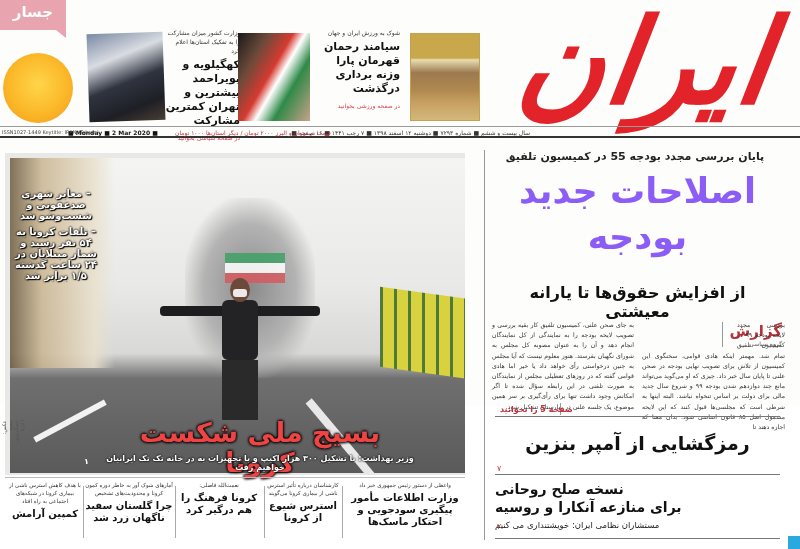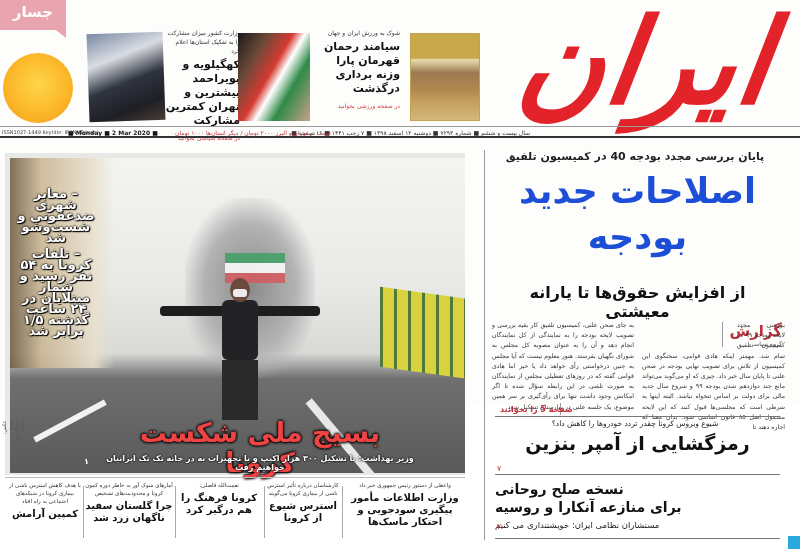--- a/index.html
+++ b/index.html
@@ -54,21 +54,21 @@
   .photo .rider .body { position: absolute; left: 62px; top: 22px; width: 36px; height: 60px; background: #232326; border-radius: 6px; }
   .photo .rider .head { position: absolute; left: 70px; top: 0; width: 20px; height: 24px; background: #6b4a3b; border-radius: 50%; }
   .photo .rider .mask { position: absolute; left: 73px; top: 11px; width: 14px; height: 8px; background: #eaeaea; border-radius: 3px; }
   .photo .rider .bike { position: absolute; left: 62px; top: 82px; width: 36px; height: 60px; background: #2a2a2a; }
   .photo .rail { position: absolute; left: 370px; top: 135px; width: 90px; height: 80px;
                  background: repeating-linear-gradient(90deg,#4f7a38 0 3px,#d7d23d 3px 14px); transform: skewY(8deg); }
   .photo .road-line { position: absolute; left: 20px; top: 260px; width: 80px; height: 6px; background: #f2f2f2; transform: rotate(-28deg); }
   .photo .road-line2 { position: absolute; left: 330px; top: 230px; width: 8px; height: 110px; background: #e8e8e8; transform: rotate(-40deg); }
 
   .photo-bullets { position: absolute; left: 15px; top: 188px; width: 82px; direction: rtl; text-align: center; }
-  .photo-bullets p { font-size: 13px; font-weight: bold; color: #fff; line-height: 11px; margin-bottom: 5px;
+  .photo-bullets p { font-size: 10px; font-weight: bold; color: #fff; line-height: 11px; margin-bottom: 5px;
                      text-shadow: 0 0 2px #000, 0 0 2px #000, 1px 1px 1px #000; }
   .photo-credit { position: absolute; left: 1px; top: 420px; font-size: 5px; color: #555; writing-mode: vertical-rl; transform: rotate(180deg); }
 
   .photo-headline { position: absolute; left: 110px; top: 418px; width: 300px; text-align: center;
                     font-size: 27px; font-weight: bold; color: #ef4444; line-height: 30px;
                     text-shadow: 0 0 3px #000, 0 0 3px #000, 0 0 3px #000; direction: rtl; }
   .photo-sub { position: absolute; left: 95px; top: 454px; width: 330px; text-align: center; font-size: 8px; font-weight: bold;
                color: #fff; text-shadow: 0 0 2px #000, 0 0 2px #000; direction: rtl; }
   .page-num-1 { position: absolute; left: 84px; top: 457px; font-size: 8px; color: #fff; font-weight: bold; }
 
@@ -85,21 +85,21 @@
   .b5 { left: 2px; width: 76px; }
 
   .watermark { position: absolute; left: 0; top: 505px; width: 170px; height: 44px; background: rgba(70,70,70,.82); }
   .wm-logo { position: absolute; left: 8px; top: 4px; width: 36px; height: 36px; border: 2px solid #fff; border-radius: 50%;
              color: #fff; font-size: 10px; font-weight: bold; text-align: center; line-height: 32px; direction: rtl; }
   .wm-text { position: absolute; left: 55px; top: 4px; color: #fff; font-family: "Liberation Sans", sans-serif; font-size: 12.5px; line-height: 18px; direction: ltr; text-align: left; }
 
   
   .vrule { position: absolute; left: 484px; top: 150px; width: 1px; height: 390px; background: #999; }
   .main-kicker { position: absolute; left: 500px; top: 150px; width: 270px; text-align: center; font-size: 11px; font-weight: bold; color: #222; direction: rtl; }
-  .main-headline { position: absolute; left: 495px; top: 168px; width: 285px; text-align: center; font-size: 35px; font-weight: bold; color: #1d4ed8; line-height: 46px; direction: rtl; letter-spacing: -1px; }
+  .main-headline { position: absolute; left: 495px; top: 168px; width: 285px; text-align: center; font-size: 35px; font-weight: bold; color: #8b5cf6; line-height: 46px; direction: rtl; letter-spacing: -1px; }
   .main-sub { position: absolute; left: 495px; top: 283px; width: 285px; text-align: center; font-size: 16px; font-weight: bold; color: #111; direction: rtl; }
 
   .report-label { position: absolute; right: 18px; top: 322px; text-align: right; direction: rtl; border-left: 1px solid #999; padding-left: 6px; }
   .report-label .rl1 { font-size: 15px; font-weight: bold; color: #b8323b; }
   .report-label .rl2 { font-size: 6px; color: #555; }
   .report-col { position: absolute; top: 320px; font-size: 6.2px; line-height: 10.2px; color: #333; text-align: justify; direction: rtl; }
   .rc1 { left: 642px; width: 143px; }
   .rc1 .indent { display: block; width: 95px; float: left; }
   .rc2 { left: 492px; width: 142px; }
   .read-more { position: absolute; left: 500px; top: 405px; font-size: 8px; font-weight: bold; color: #c2323c; direction: rtl; }
@@ -198,41 +198,40 @@
     <div class="bsep" style="left:78px"></div>
     <div class="bstory b5">
       <div class="kicker">با هدف کاهش استرس ناشی از بیماری کرونا در شبکه‌های اجتماعی به راه افتاد</div>
       <div class="title">کمپین آرامش</div>
     </div>
   </div>
 
 
   <div class="vrule"></div>
 
-  <div class="main-kicker">پایان بررسی مجدد بودجه 40 در کمیسیون تلفیق</div>
+  <div class="main-kicker">پایان بررسی مجدد بودجه 55 در کمیسیون تلفیق</div>
   <div class="main-headline">
     <div>اصلاحات جدید</div>
     <div>بودجه</div>
   </div>
   <div class="main-sub">از افزایش حقوق‌ها تا یارانه معیشتی</div>
 
   <div class="report-label">
     <div class="rl1">گزارش</div>
     <div class="rl2">گروه سیاسی</div>
   </div>
   <div class="report-col rc1">
     <span class="indent" style="height:30px"></span>
     <span>بررسی مجدد لایحه بودجه ۹۹ در کمیسیون تلفیق تمام شد. مهمتر اینکه هادی قوامی، سخنگوی این کمیسیون از تلاش برای تصویب نهایی بودجه در صحن علنی تا پایان سال خبر داد. چیزی که او می‌گوید می‌تواند مانع چند دوازدهم شدن بودجه ۹۹ و شروع سال جدید مالی برای دولت بر اساس تنخواه نباشد. البته اینها به شرطی است که مجلسی‌ها قبول کنند که این لایحه مشمول اصل ۸۵ قانون اساسی شود. بدان معنا که اجازه دهند تا</span>
   </div>
   <div class="report-col rc2">به جای صحن علنی، کمیسیون تلفیق کار بقیه بررسی و تصویب لایحه بودجه را به نمایندگی از کل نمایندگان انجام دهد و آن را به عنوان مصوبه کل مجلس به شورای نگهبان بفرستد. هنوز معلوم نیست که آیا مجلس به چنین درخواستی رأی خواهد داد یا خیر اما هادی قوامی گفته که در روزهای تعطیلی مجلس از نمایندگان به صورت تلفنی در این رابطه سؤال شده تا اگر امکانش وجود داشت تنها برای رأی‌گیری بر سر همین موضوع، یک جلسه علنی در بهارستان تشکیل شود.</div>
   <div class="rm-bar"></div>
   <div class="read-more">صفحه 5 را بخوانید</div>
 
   <div class="hr" style="top:416px"></div>
-  <div class="s2-kicker">شیوع ویروس کرونا چقدر تردد خودروها را کاهش داد؟</div>
   <div class="s2-title">رمزگشایی از آمپر بنزین</div>
   <div class="pg7">۷</div>
 
   <div class="hr" style="top:474px"></div>
   <div class="s3-title">
     <div>نسخه صلح روحانی</div>
     <div>برای منازعه آنکارا و روسیه</div>
   </div>
   <div class="s3-sub">مستشاران نظامی ایران: خویشتنداری می کنیم</div>
   <div class="pg2">۲</div>

